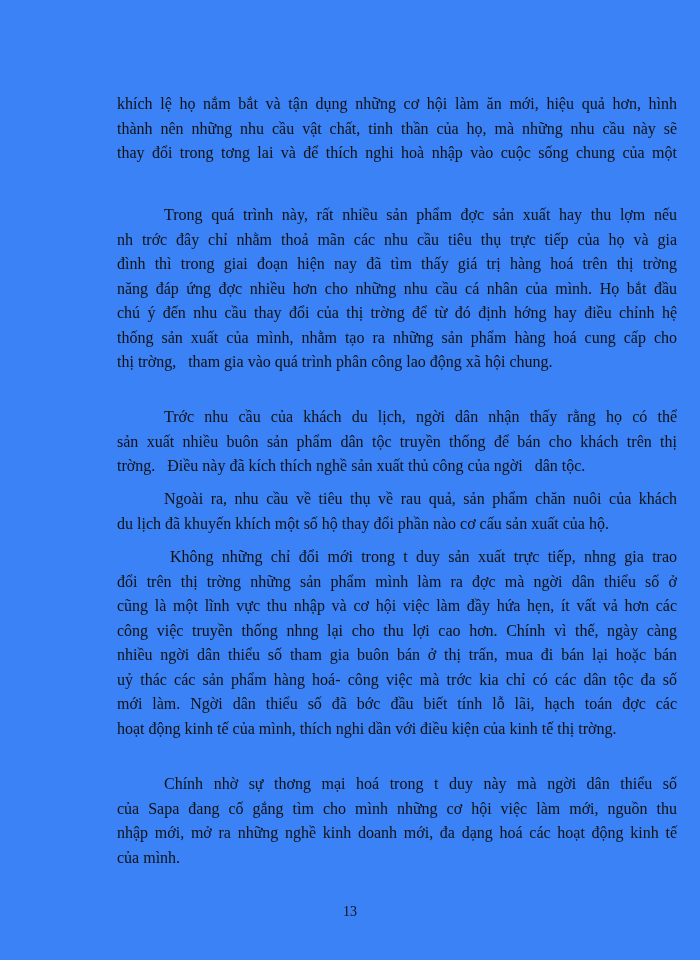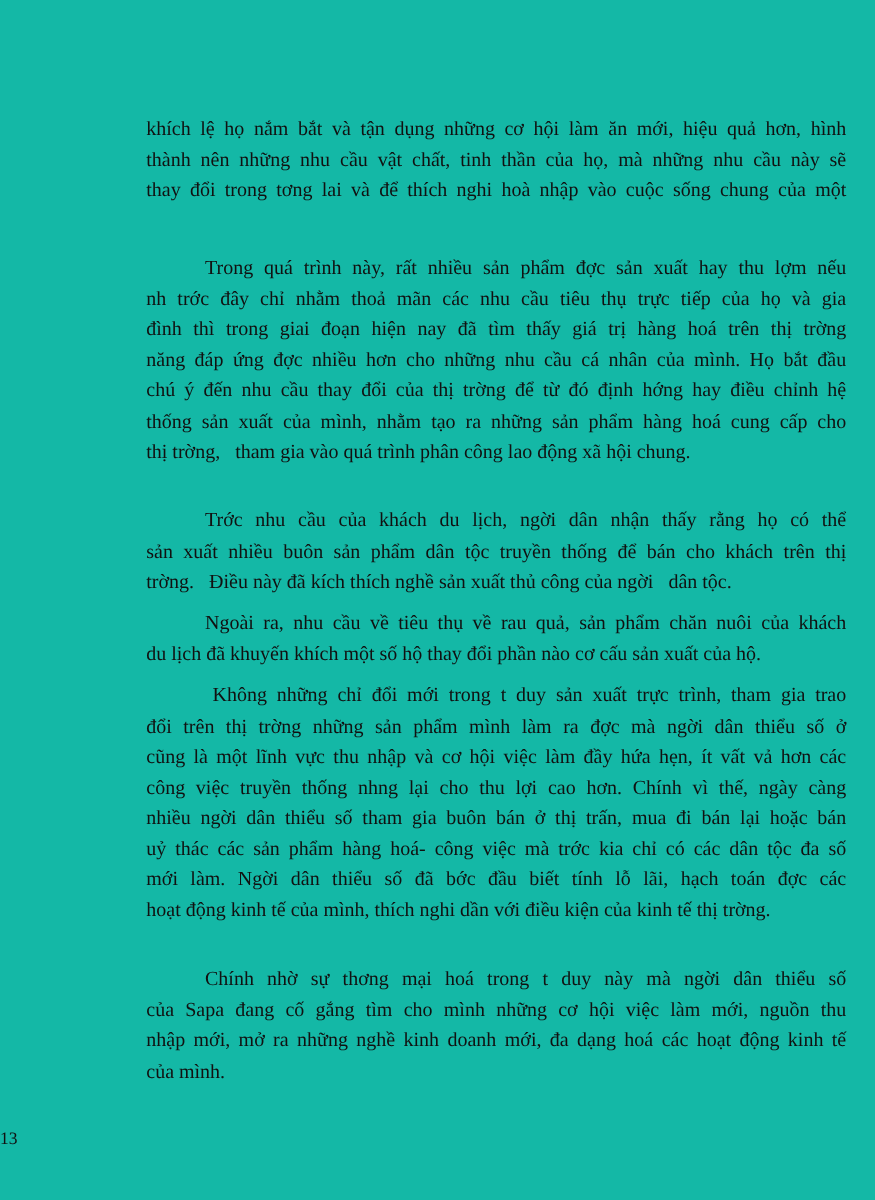--- a/index.html
+++ b/index.html
@@ -1,22 +1,22 @@
 <!DOCTYPE html>
 <html><head>
 <meta charset="utf-8">
 <style>
   html, body { margin:0; padding:0; background:#fff; }
   body { width:700px; height:960px; position:relative; overflow:hidden;
          font-family:"Liberation Serif","DejaVu Serif",serif; color:#111; }
-  .page { position:absolute; left:0; top:0; width:700px; height:960px; background:#14b8a6; }
+  .page { position:absolute; left:0; top:0; width:700px; height:960px; background:#3b82f6; }
   .para { position:absolute; left:117px; width:560px; font-size:16px; line-height:24.5px; }
   .line { display:block; white-space:pre; height:24.5px; }
   .line.justify { text-align:justify; text-align-last:justify; white-space:normal; }
-  .pagenum { position:absolute; left:0; width:700px; top:904px; font-size:14px; }
+  .pagenum { position:absolute; left:0; width:700px; top:904px; text-align:center; font-size:14px; }
 </style>
 </head>
 <body>
 
 <div class="page">
   <div id="body-text">
       <div class="para" style="top: 92px;">
         <span class="line justify">khích lệ họ nắm bắt và tận dụng những cơ hội làm ăn mới, hiệu quả hơn, hình</span>
         <span class="line justify">thành nên những nhu cầu vật chất, tinh thần của họ, mà những nhu cầu này sẽ</span>
         <span class="line justify">thay đổi trong tơng   lai và để thích nghi hoà nhập vào cuộc sống chung của một</span>
@@ -33,21 +33,21 @@
       <div class="para" style="top: 405px;">
         <span class="line justify" style="padding-left: 47px;">Trớc   nhu cầu của khách du lịch, ngời   dân nhận thấy rằng họ có thể</span>
         <span class="line justify">sản xuất nhiều buôn sản phẩm dân tộc truyền thống để bán cho khách trên thị</span>
         <span class="line">trờng.   Điều này đã kích thích nghề sản xuất thủ công của ngời   dân tộc.</span>
       </div>
       <div class="para" style="top: 487px;">
         <span class="line justify" style="padding-left: 47px;">Ngoài ra, nhu cầu về tiêu thụ về rau quả, sản phẩm chăn nuôi của khách</span>
         <span class="line">du lịch đã khuyến khích một số hộ thay đổi phần nào cơ cấu sản xuất của hộ.</span>
       </div>
       <div class="para" style="top: 545px;">
-        <span class="line justify" style="padding-left: 53px;">Không những chỉ đổi mới trong t   duy sản xuất trực trình, tham gia trao</span>
+        <span class="line justify" style="padding-left: 53px;">Không những chỉ đổi mới trong t   duy sản xuất trực tiếp, nhng gia trao</span>
         <span class="line justify">đổi trên thị trờng   những sản phẩm mình làm ra đợc   mà ngời   dân thiểu số ở</span>
         <span class="line justify">cũng là một lĩnh vực thu nhập và cơ hội việc làm đầy hứa hẹn, ít vất vả hơn các</span>
         <span class="line justify">công việc truyền thống nhng   lại cho thu lợi cao hơn. Chính vì thế, ngày càng</span>
         <span class="line justify">nhiều ngời   dân thiểu số tham gia buôn bán ở thị trấn, mua đi bán lại hoặc bán</span>
         <span class="line justify">uỷ thác các sản phẩm hàng hoá- công việc mà trớc   kia chỉ có các dân tộc đa số</span>
         <span class="line justify">mới làm. Ngời   dân thiểu số đã bớc   đầu biết tính lỗ lãi, hạch toán đợc   các</span>
         <span class="line">hoạt động kinh tế của mình, thích nghi dần với điều kiện của kinh tế thị trờng.</span>
       </div>
       <div class="para" style="top: 772px;">
         <span class="line justify" style="padding-left: 47px;">Chính nhờ sự thơng   mại hoá trong t   duy này mà ngời   dân thiểu số</span>

